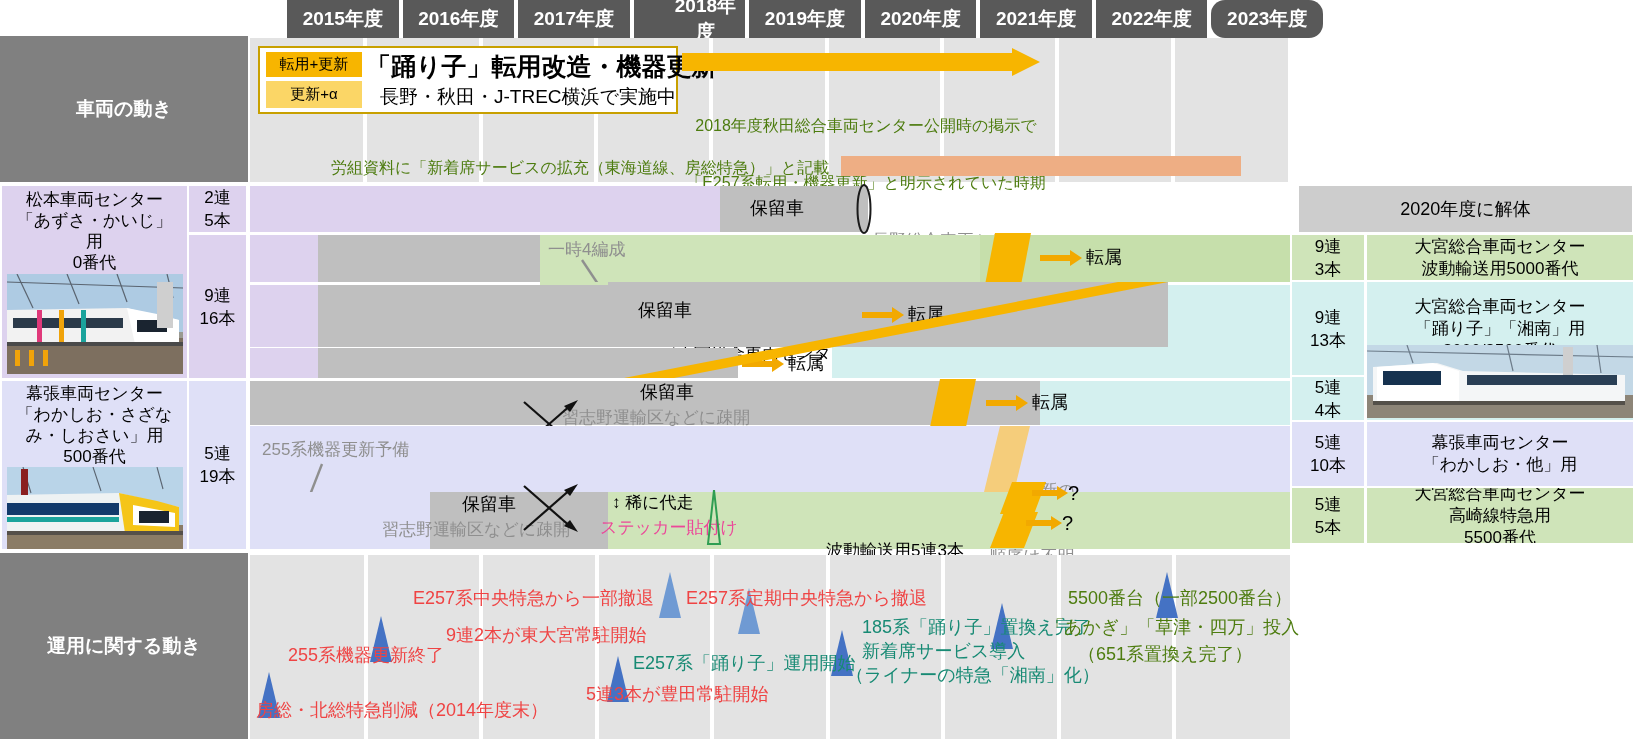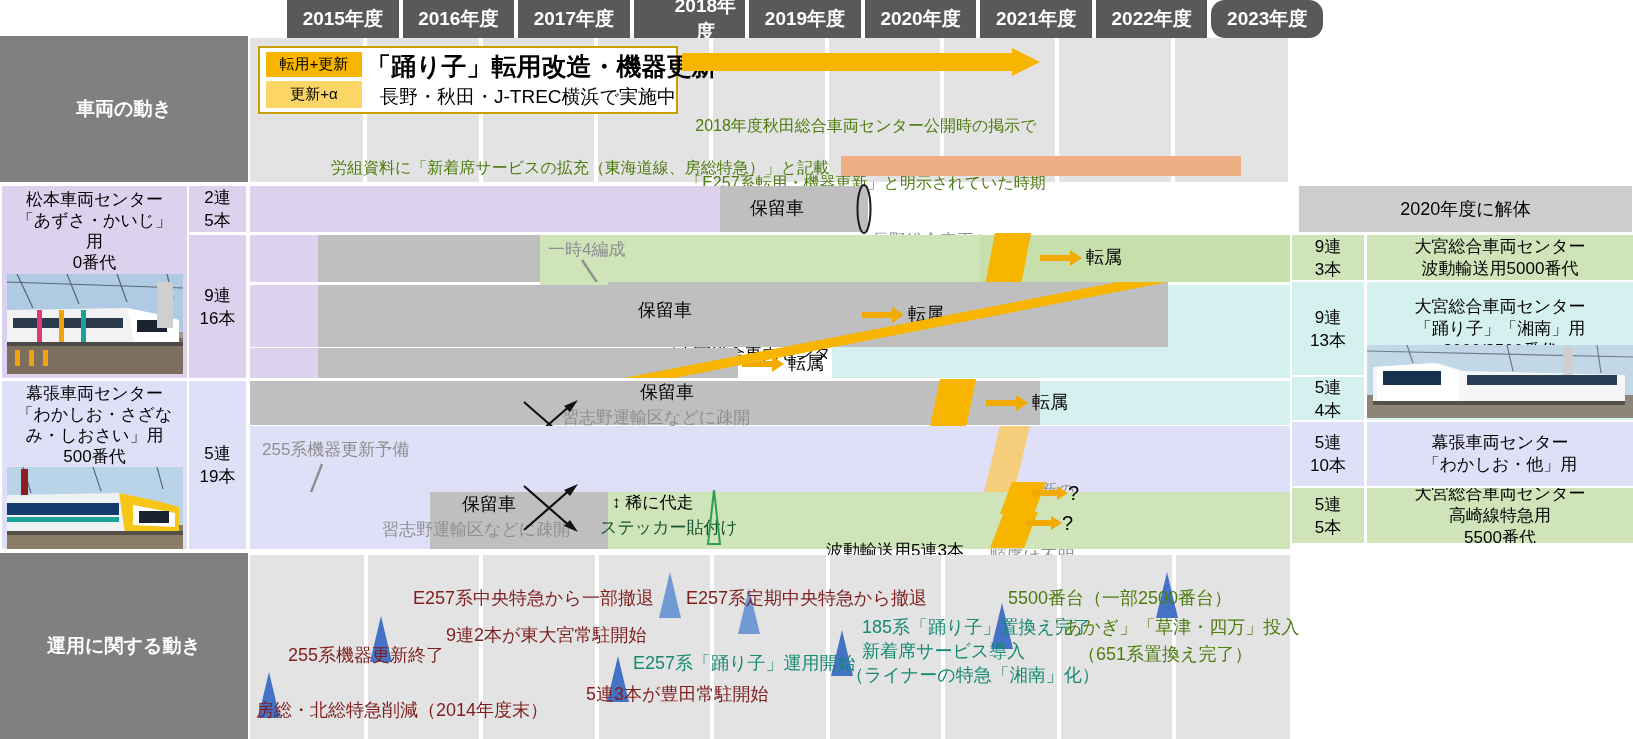--- a/index.html
+++ b/index.html
@@ -15,22 +15,22 @@
   .cyan{background:#d4f0ef;}
   .green{background:#cfe4b9;}
   .green2{background:#c6dfab;}
   .gray{background:#bfbfbf;}
   .gray2{background:#cdcdcd;}
   .salmon{background:#eeae84;}
   .txt{font-size:17px;color:#000;white-space:pre;line-height:1.18;}
   .gtxt{color:#8f8f8f;}
   .orange-t{color:#4d7c0f;text-align:center;}
   .teal-t{color:#178a74;}
-  .blue-t{color:#7f1d1d;}
-  .grn-t{color:#14532d;}
+  .blue-t{color:#ef4444;}
+  .grn-t{color:#ec4899;}
   .ylw{background:#f7b500;}
   .ylw2{background:#fbd666;}
   .bx-wh{background:#fff;border:2px solid #c8a000;}
   .bx-bl{background:#fff;border:1px solid #4472c4;}
   .tri{width:0;height:0;border-left:11px solid transparent;border-right:11px solid transparent;border-bottom:46px solid #4472c4;}
   .tri-l{border-bottom-color:#6f9ad3;}
   .photo{background:linear-gradient(#9cc3e0 0%,#9cc3e0 34%,#6d7f8c 36%,#cfcfc4 60%,#8a7f6c 100%);overflow:hidden;}
 </style>
 </head>
 <body>
@@ -385,17 +385,17 @@
   <div class="abs txt blue-t" style="left:256px;top:700px;font-size:18px;">房総・北総特急削減（2014年度末）</div>
   <div class="abs txt blue-t" style="left:288px;top:645px;font-size:18px;">255系機器更新終了</div>
   <div class="abs txt blue-t" style="left:413px;top:588px;font-size:18px;">E257系中央特急から一部撤退</div>
   <div class="abs txt blue-t" style="left:446px;top:625px;font-size:18px;">9連2本が東大宮常駐開始</div>
   <div class="abs txt blue-t" style="left:586px;top:684px;font-size:18px;">5連3本が豊田常駐開始</div>
   <div class="abs txt teal-t" style="left:633px;top:653px;font-size:18px;">E257系「踊り子」運用開始</div>
   <div class="abs txt blue-t" style="left:686px;top:588px;font-size:18px;">E257系定期中央特急から撤退</div>
   <div class="abs txt teal-t" style="left:862px;top:617px;font-size:18px;">185系「踊り子」置換え完了</div>
   <div class="abs txt teal-t" style="left:862px;top:641px;font-size:18px;">新着席サービス導入</div>
   <div class="abs txt teal-t" style="left:846px;top:665px;font-size:18px;">（ライナーの特急「湘南」化）</div>
-  <div class="abs txt orange-t" style="left:1008px;top:588px;font-size:18px;">5500番台（一部2500番台）</div>
+  <div class="abs txt orange-t" style="left:1068px;top:588px;font-size:18px;">5500番台（一部2500番台）</div>
   <div class="abs txt orange-t" style="left:1046px;top:617px;font-size:18px;">「あかぎ」「草津・四万」投入</div>
   <div class="abs txt orange-t" style="left:1078px;top:644px;font-size:18px;">（651系置換え完了）</div>
 
 </div>
 
 </body></html>

